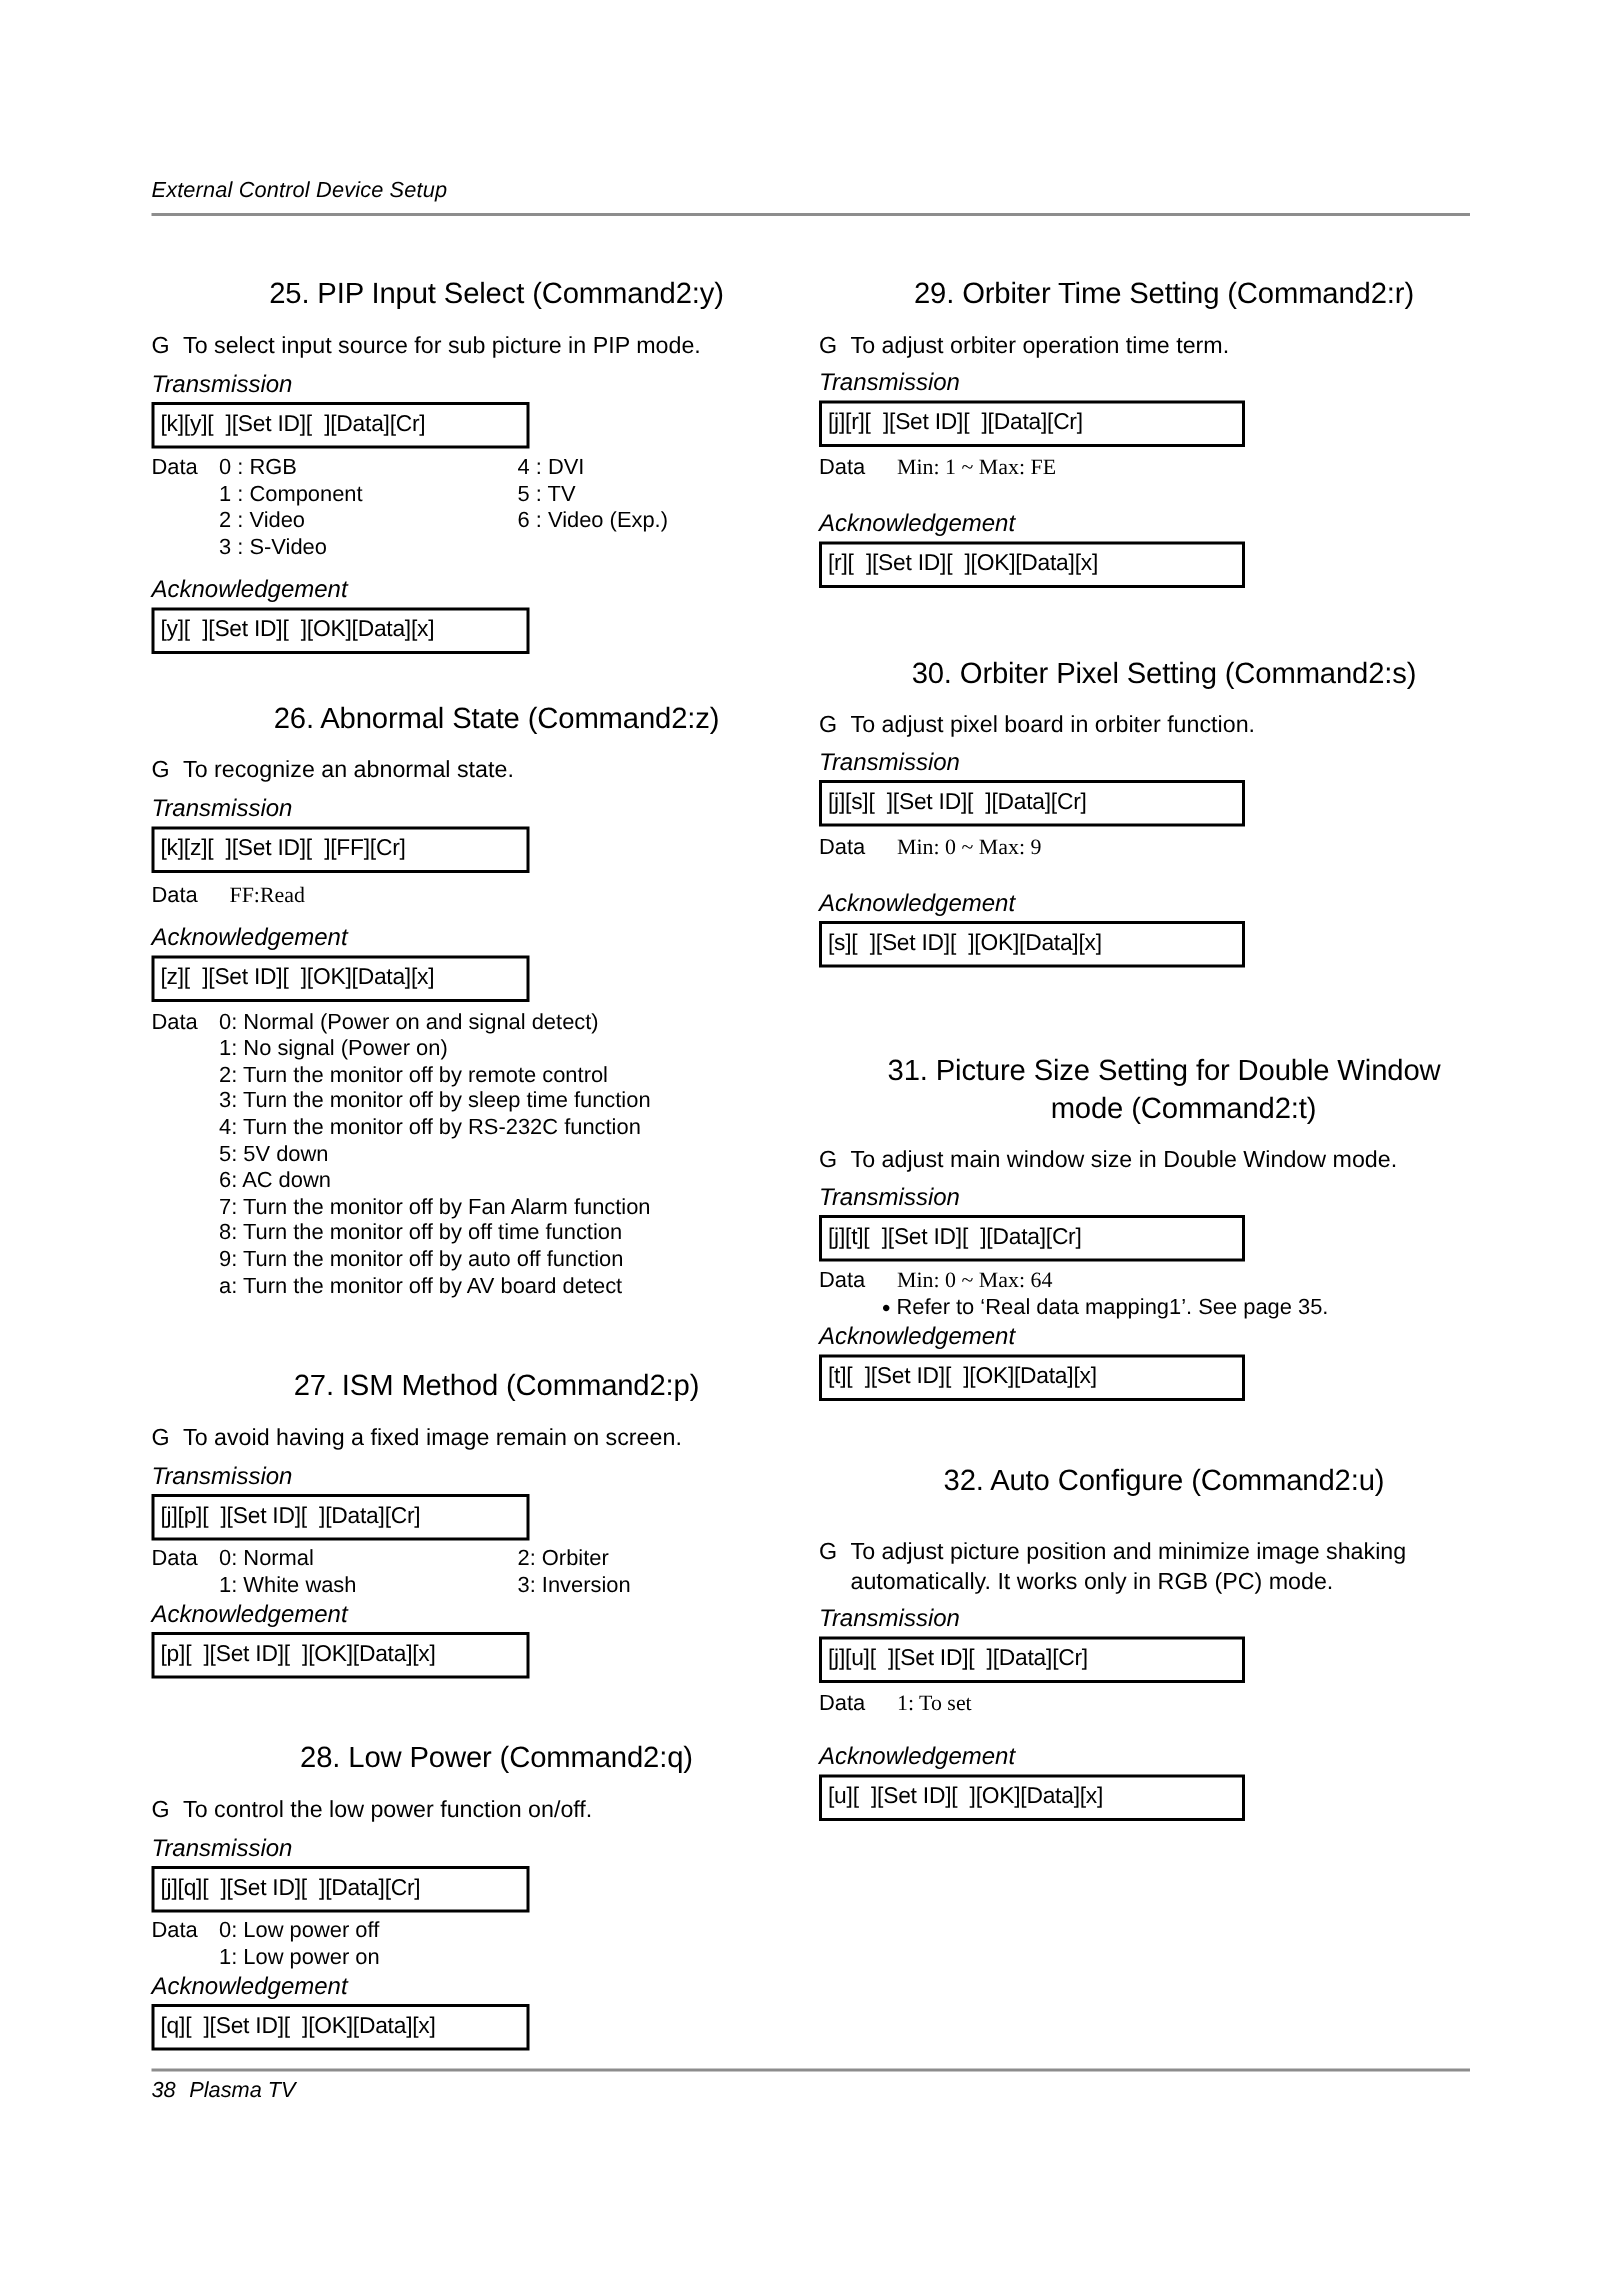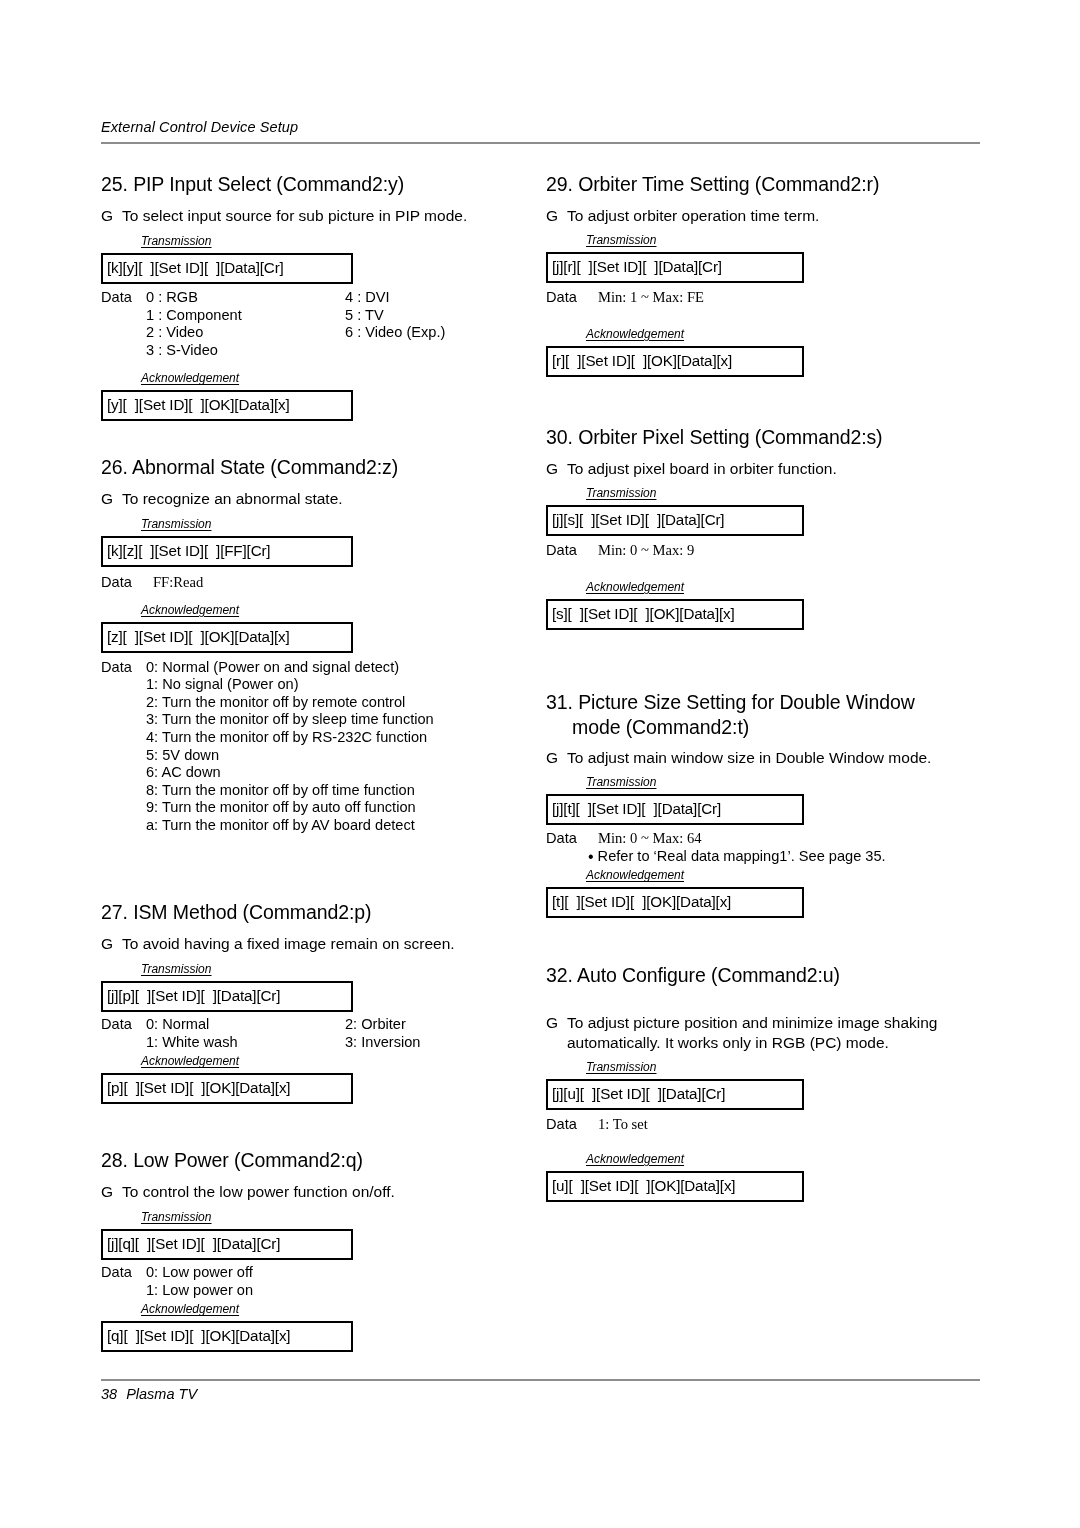--- a/index.html
+++ b/index.html
@@ -64,26 +64,27 @@
     top: 0;
     width: 460px;
   }
   .col-left  { left: 101px; }
   .col-right { left: 546px; }
 
   
   .sect { position: absolute; left: 0; width: 460px; }
 
   .sect h2 {
-    margin: 0;
+    margin: 12px;
     font-weight: normal;
     font-size: 19.5px;
     line-height: 25px;
     letter-spacing: -0.1px;
     white-space: nowrap;
+    text-align: center;
   }
   .sect h2 .l2 {
     display: block;
     padding-left: 26px;
   }
 
   .desc {
     font-size: 15.5px;
     line-height: 20px;
     white-space: nowrap;
@@ -92,40 +93,38 @@
     display: inline-block;
     width: 21px;
   }
   .desc .cont {
     display: block;
     padding-left: 21px;
     white-space: nowrap;
   }
 
   .lbl {
-    font-size: 12px;
+    font-size: 16px;
     font-style: italic;
-    text-decoration: underline;
     text-underline-offset: 2px;
     line-height: 19px;
     white-space: nowrap;
-    margin-left: 40px;
   }
 
   .cmdbox {
     box-sizing: border-box;
     width: 252px;
     border: 2px solid #000000;
     font-size: 15.2px;
     line-height: 20px;
     padding: 3px 4px 4px 4px;
     white-space: pre;
     letter-spacing: -0.15px;
   }
-  .cmdbox.w258 { width: 258px; }
+  .cmdbox.w258 { width: 284px; }
 
   .datablk {
     position: relative;
     font-size: 14.6px;
     line-height: 17.6px;
     white-space: nowrap;
   }
   .datablk .dword {
     position: absolute;
     left: 0;
@@ -198,20 +197,21 @@
       <div class="datablk" style="margin-top:6px">
         <span class="dword">Data</span>
         <div class="rows">
           <div class="r">0: Normal (Power on and signal detect)</div>
           <div class="r">1: No signal (Power on)</div>
           <div class="r">2: Turn the monitor off by remote control</div>
           <div class="r">3: Turn the monitor off by sleep time function</div>
           <div class="r">4: Turn the monitor off by RS-232C function</div>
           <div class="r">5: 5V down</div>
           <div class="r">6: AC down</div>
+          <div class="r">7: Turn the monitor off by Fan Alarm function</div>
           <div class="r">8: Turn the monitor off by off time function</div>
           <div class="r">9: Turn the monitor off by auto off function</div>
           <div class="r">a: Turn the monitor off by AV board detect</div>
         </div>
       </div>
     </div>
 
     <div class="sect" style="top:900px">
       <h2>27. ISM Method (Command2:p)</h2>
       <div class="desc" style="margin-top:9px">

